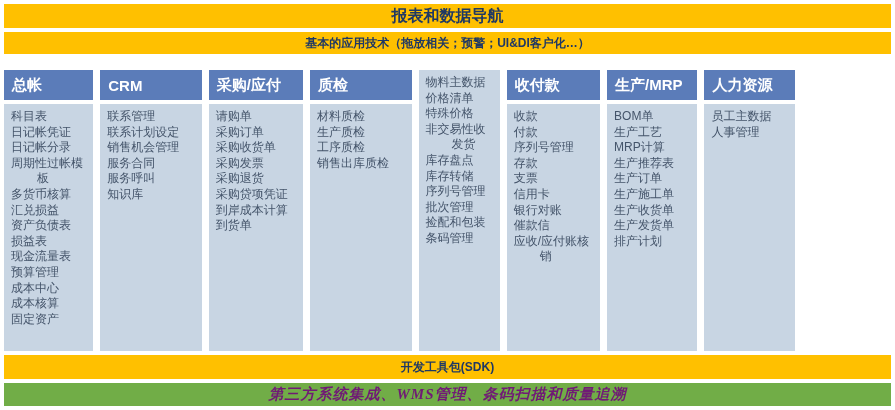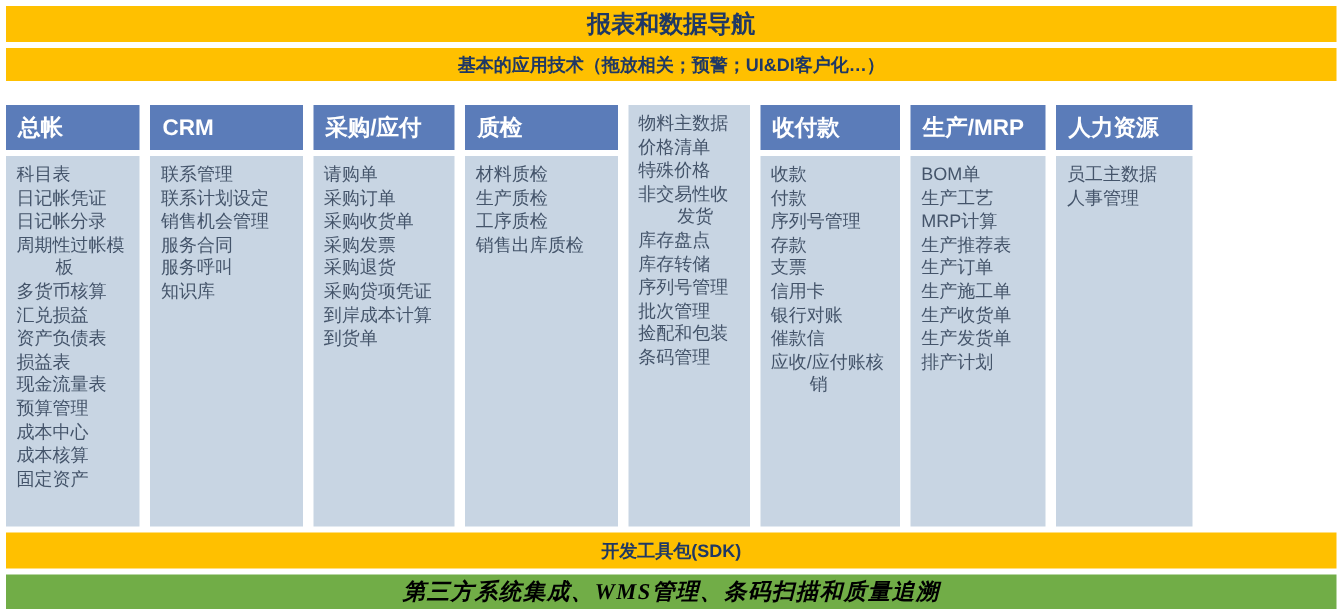--- a/index.html
+++ b/index.html
@@ -28,21 +28,21 @@
     background: var(--orange, #FFC000);
     color: var(--navy, #1F3864);
   }
   .bar-top1 { height: 24px; font-size: 16px; margin-bottom: 4px; }
   .bar-top2 { height: 22px; font-size: 12px; margin-bottom: 4px; }
   .bar-sdk  { height: 24px; font-size: 12px; margin-top: 4px; }
   .bar-green {
     height: 23px;
     margin-top: 4px;
     background: var(--green, #71AD47);
-    color: #000000;
+    color: #701a75;
     font-size: 15px;
     font-weight: bold;
     font-style: italic;
     font-family: "Liberation Serif", "DejaVu Serif", serif;
     letter-spacing: 1px;
   }
   .grid {
     flex: 1 1 auto;
     display: grid;
     grid-template-columns: 88fr 100fr 93fr 100fr 80fr 92fr 89fr 89fr 88fr;

